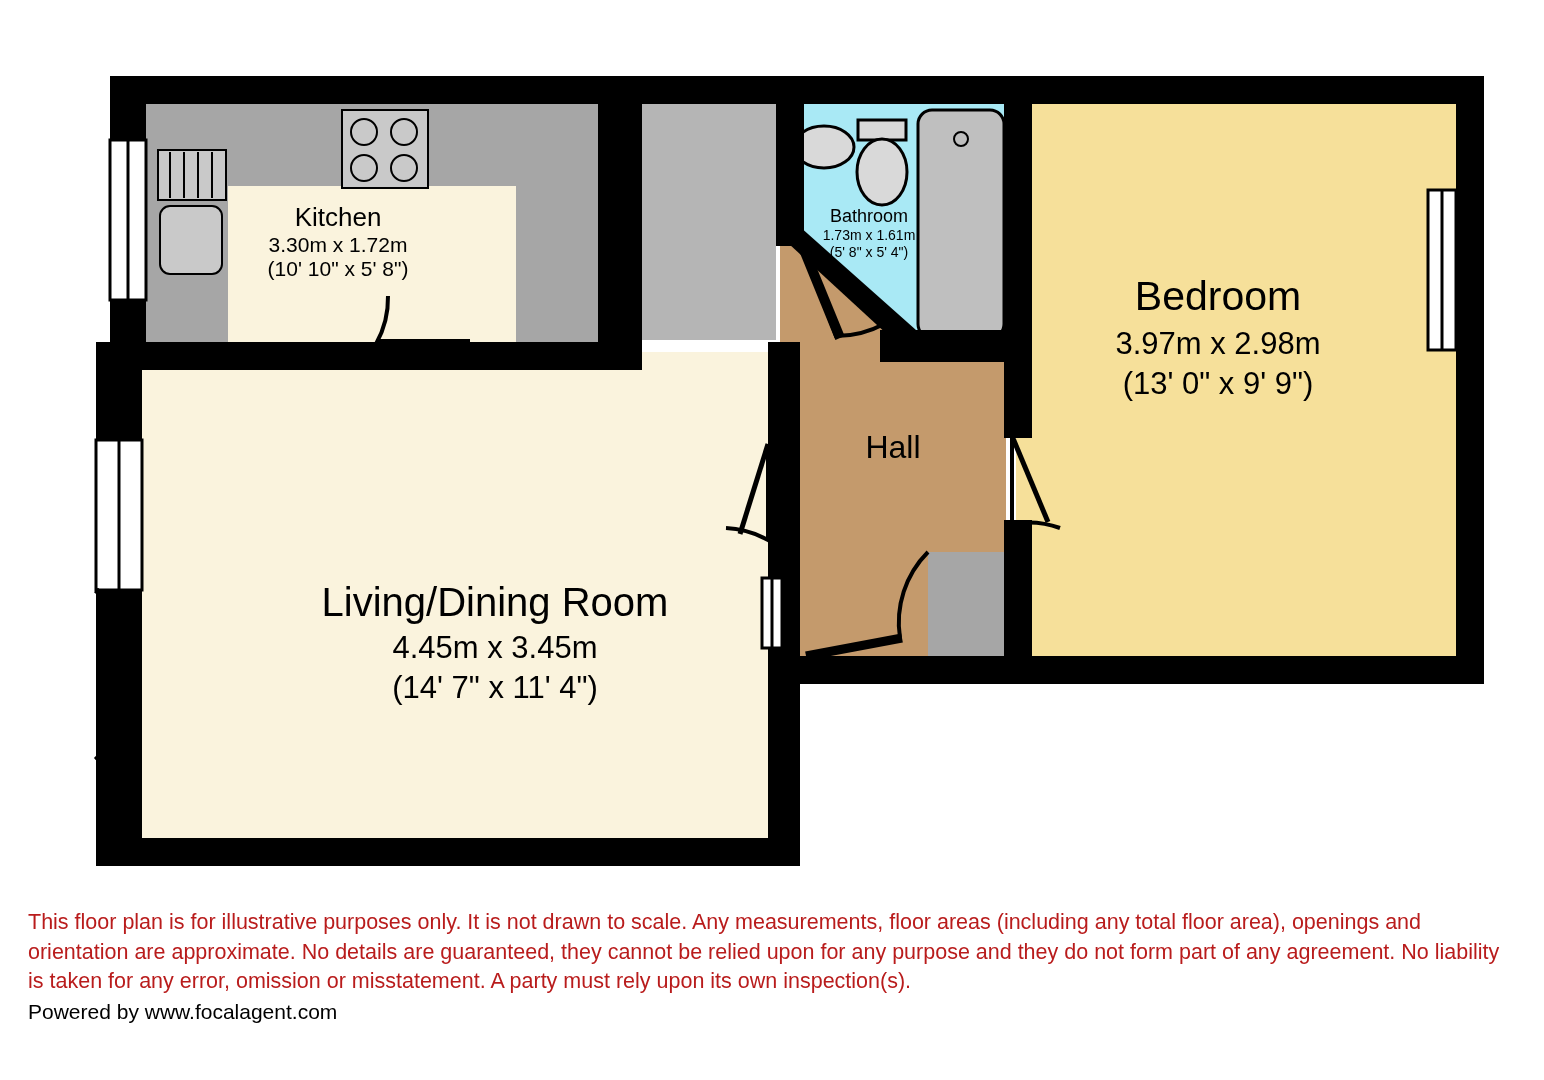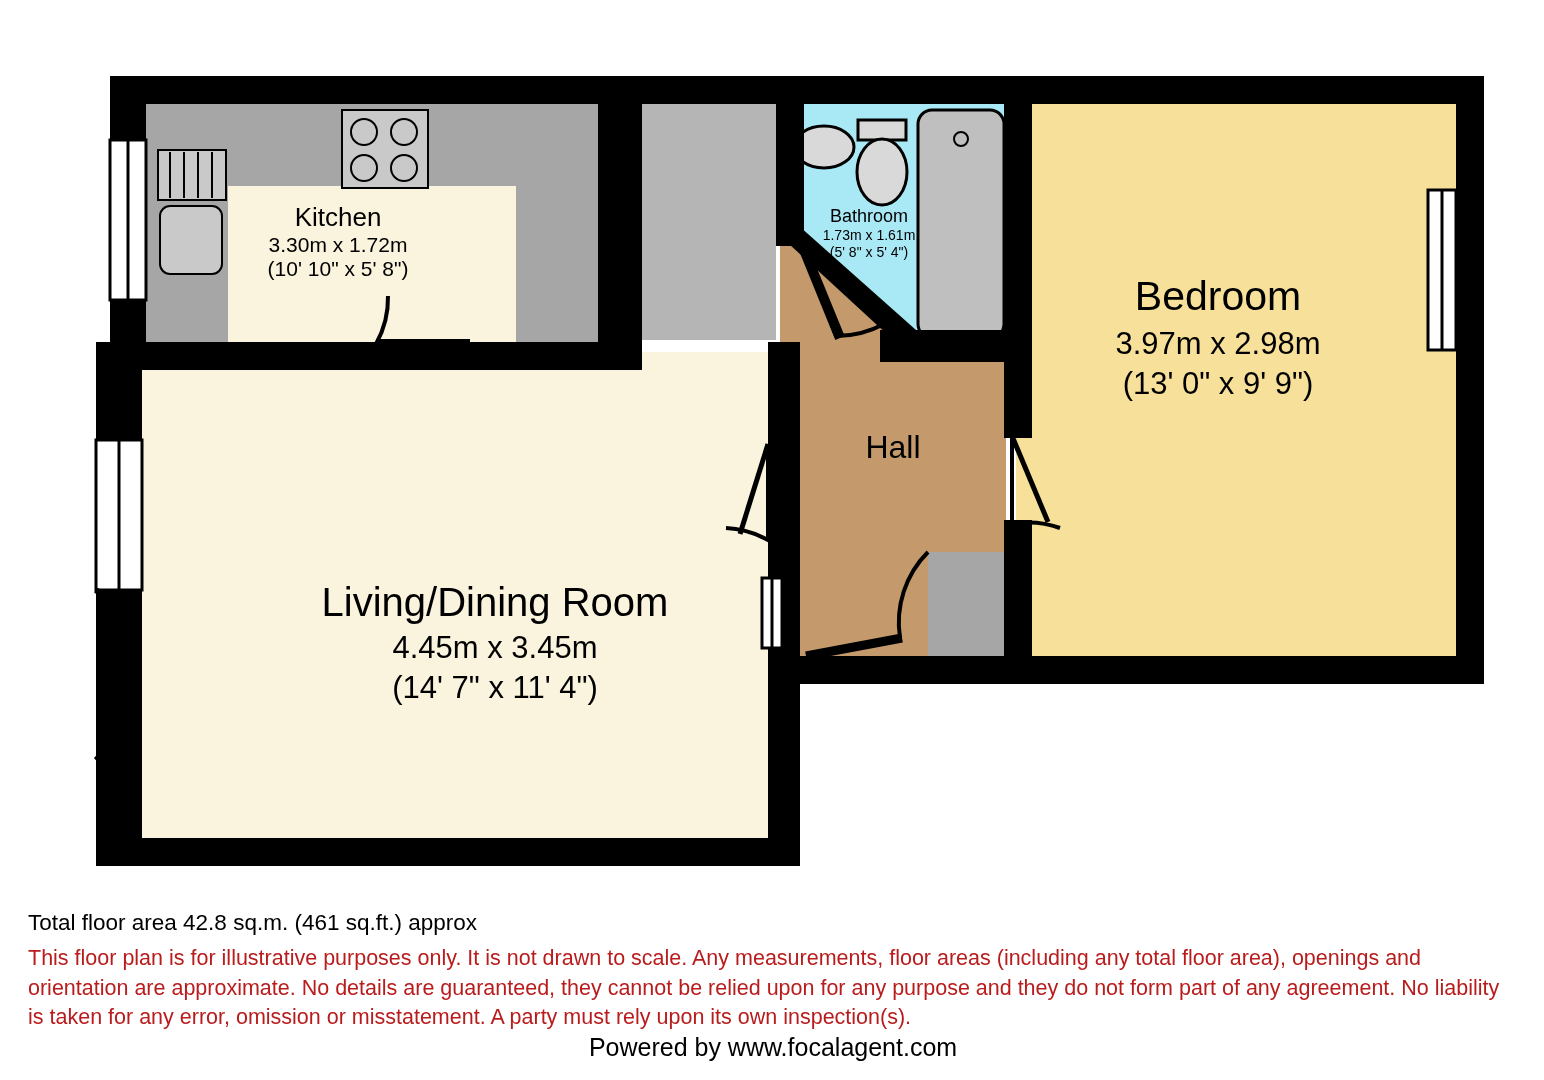--- a/index.html
+++ b/index.html
@@ -34,24 +34,23 @@
     color: #000;
     margin-bottom: 6px;
     white-space: pre;
   }
   .legal {
     font-size: 21.5px;
     line-height: 29.5px;
     color: #b91c1c;
   }
   .powered {
-    font-size: 25px;
+    font-size: 21px;
     line-height: 29.5px;
     color: #000;
-    text-align: center;
   }
   
   svg text {
     font-family: "Liberation Sans", sans-serif;
     fill: #000000;
   }
 </style>
 </head>
 <body>
 
@@ -194,16 +193,15 @@
   <text x="1218" y="394" text-anchor="middle" font-size="31">(13' 0" x 9' 9")</text>
 
   <text x="893" y="458" text-anchor="middle" font-size="32">Hall</text>
 
   <text x="495" y="616" text-anchor="middle" font-size="40">Living/Dining Room</text>
   <text x="495" y="658" text-anchor="middle" font-size="31">4.45m x 3.45m</text>
   <text x="495" y="698" text-anchor="middle" font-size="31">(14' 7" x 11' 4")</text>
 </svg>
 
 <div class="disclaimer">
-  <div class="total-area">Total floor area 42.8 sq.m. (461 sq.ft.) approx</div>
   <div class="legal">This floor plan is for illustrative purposes only. It is not drawn to scale. Any measurements, floor areas (including any total floor area), openings and orientation are approximate. No details are guaranteed, they cannot be relied upon for any purpose and they do not form part of any agreement. No liability is taken for any error, omission or misstatement. A party must rely upon its own inspection(s).</div>
   <div class="powered">Powered by www.focalagent.com</div>
 </div>
 
 </body></html>

